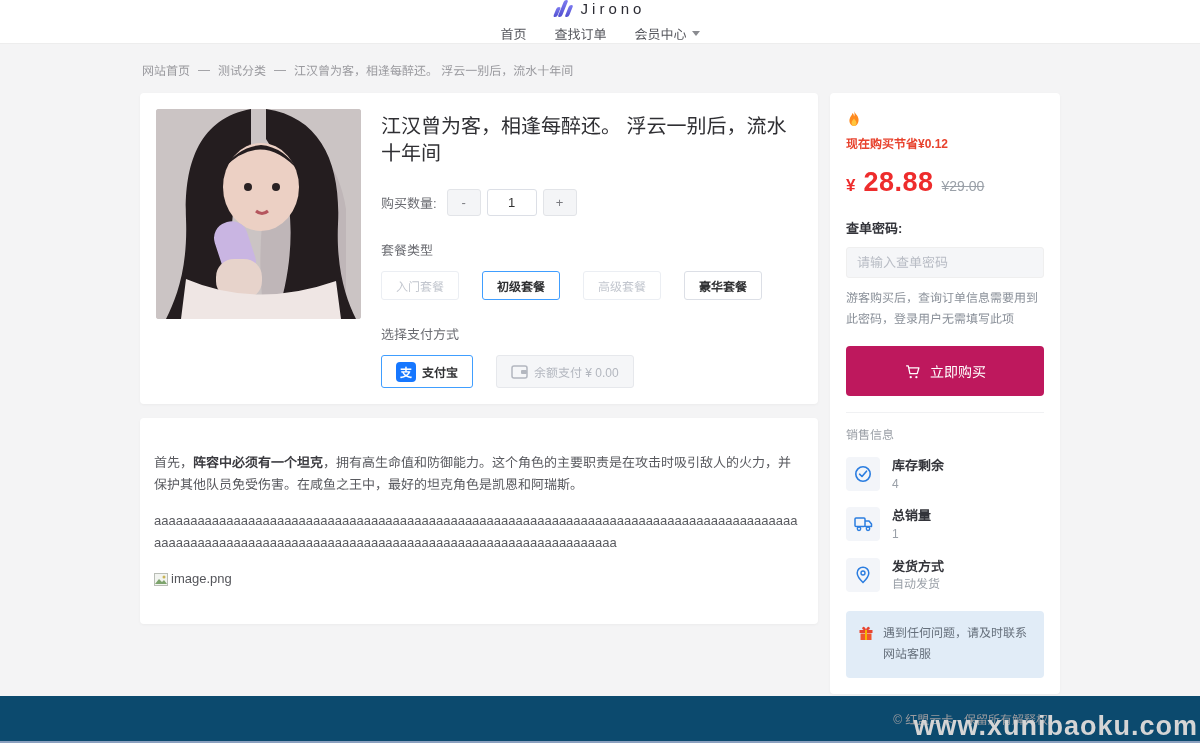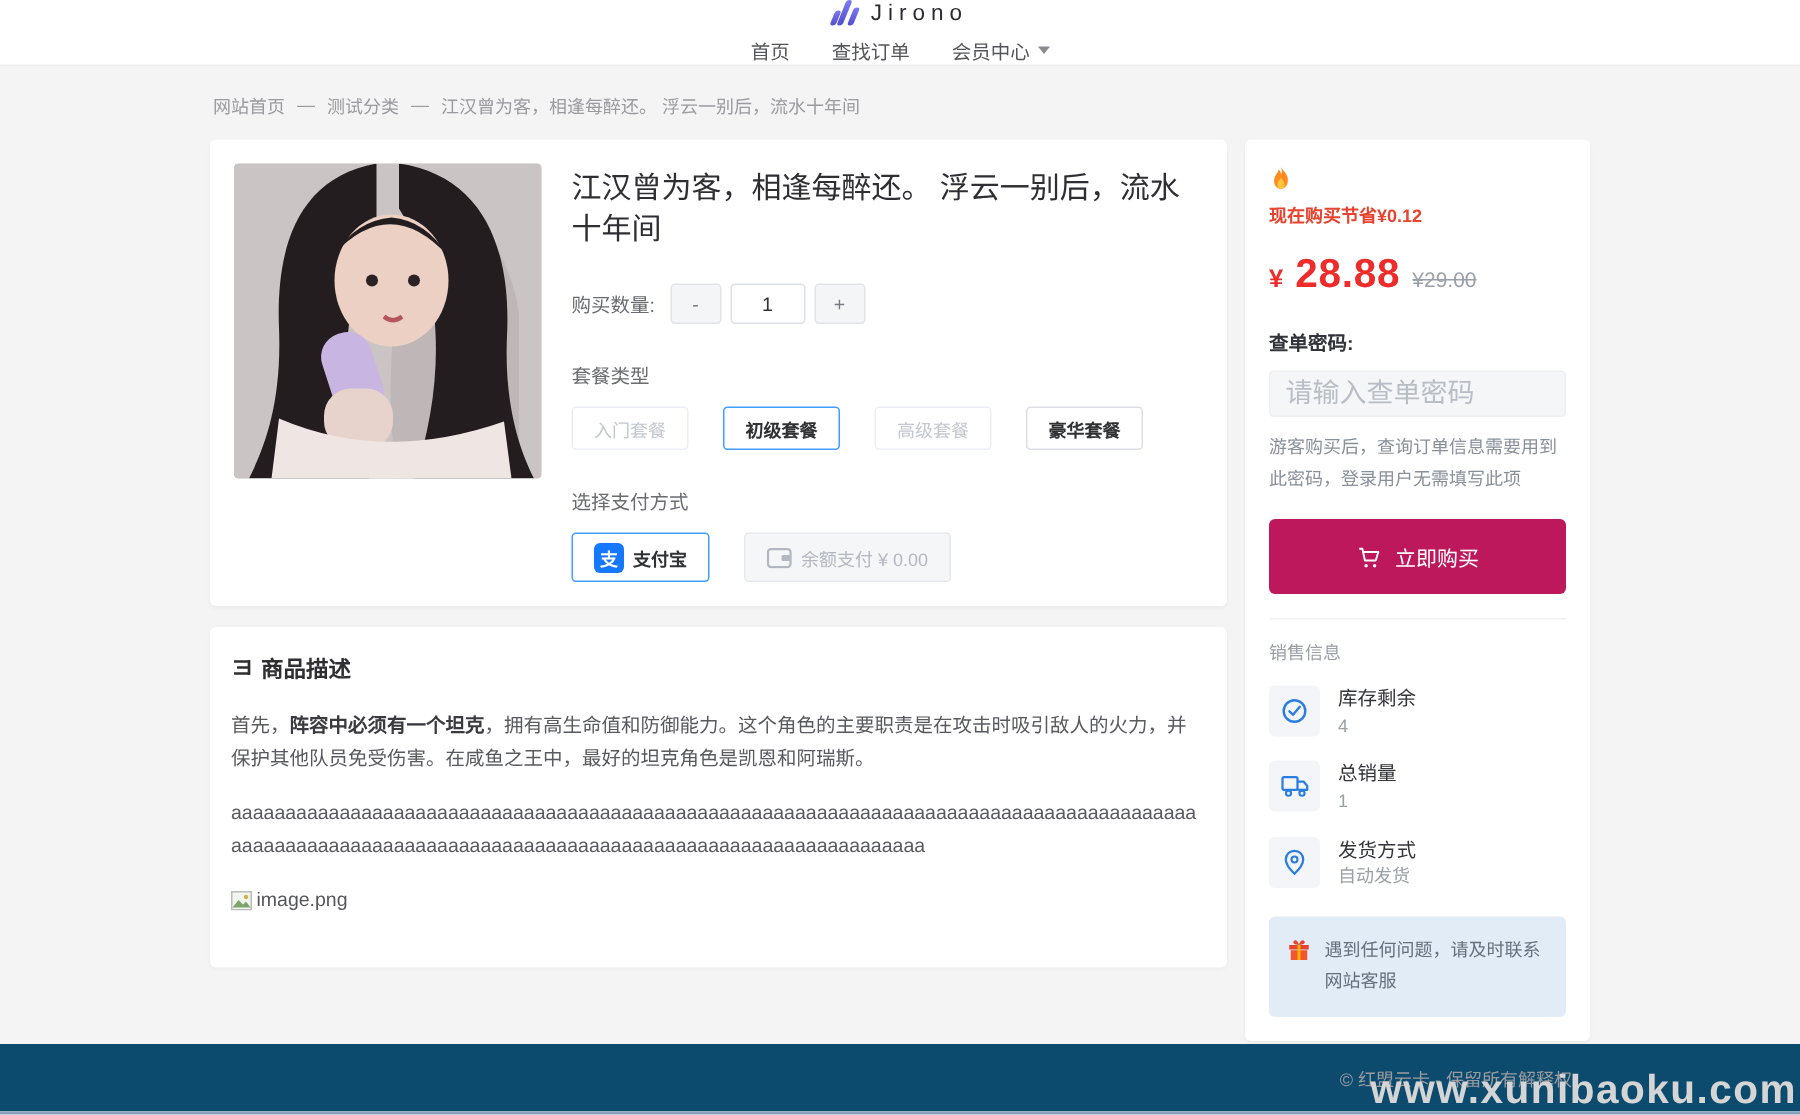--- a/index.html
+++ b/index.html
@@ -58,29 +58,29 @@
   .desc-body b { color:#3a3a3f; }
   .img-line { display:flex; align-items:center; gap:3px; color:#55565b; }
   
   .side-card { padding:16px; }
   .save-row { display:flex; gap:7px; font-size:12px; color:#e8432e; font-weight:bold; padding-top:2px;flex-direction:column; }
   .price-row { margin-top:16px; display:flex; align-items:baseline; gap:8px; }
   .price-cur { color:#ee2c2c; font-size:17px; font-weight:bold; }
   .price-val { color:#ee2c2c; font-size:27px; font-weight:bold; letter-spacing:.5px; }
   .price-old { color:#9aa0a8; font-size:14px; text-decoration:line-through; }
   .pw-label { margin-top:20px; font-size:13px; font-weight:bold; color:#33343a; }
-  .pw-input { margin-top:10px; width:100%; height:31px; background:#f5f6f8; border:1px solid #efefef; border-radius:3px; padding:0 10px; font-size:18px; color:#701a75; }
+  .pw-input { margin-top:10px; width:100%; height:31px; background:#f5f6f8; border:1px solid #efefef; border-radius:3px; padding:0 10px; font-size:13px; color:#701a75; }
   .pw-input::placeholder { color:#b9bdc5; }
   .pw-hint { margin-top:10px; font-size:12px; color:#8a9099; line-height:1.75; }
   .buy-btn { margin-top:16px; width:100%; height:50px; background:#be185d; border:none; border-radius:4px; color:#fff; font-size:14px; display:flex; align-items:center; justify-content:center; gap:9px; cursor:pointer; }
   .hr { border:none; border-top:1px solid #f0f1f3; margin:16px 0 12px; }
   .sales-title { font-size:12px; color:#9a9fa6; }
   .sales-item { display:flex; gap:12px; margin-top:14px; align-items:center; }
   .sales-ico { width:34px; height:34px; border-radius:4px; background:#f3f5f9; display:flex; align-items:center; justify-content:center; flex:0 0 auto; }
-  .sales-label { font-size:13px; font-weight:400; color:#33343a; line-height:1.5; }
+  .sales-label { font-size:13px; font-weight:700; color:#33343a; line-height:1.5; }
   .sales-value { font-size:12px; color:#9aa0a8; line-height:1.4; }
   .notice { margin-top:18px; background:#e1ecf7; border-radius:4px; padding:12px; display:flex; gap:9px; font-size:12px; color:#66707c; line-height:1.8; }
   .notice svg { flex:0 0 auto; margin-top:2px; }
   
   .footer { flex:0 0 auto; height:45px; background:#0c4a6e; position:relative; }
   .footer-inner { width:920px; margin:0 auto; padding-top:14px; text-align:right; font-size:12px; color:#9b9b9f; }
   .watermark { position:absolute; right:2px; bottom:1px; font-size:27px; font-weight:bold; color:#d5d5d5; letter-spacing:1px; line-height:1; white-space:nowrap; }
 </style>
 </head>
 <body>
@@ -168,26 +168,20 @@
                   <rect x="1" y="1" width="15" height="12" rx="2" fill="none" stroke="#b3b7bf" stroke-width="1.5"></rect>
                   <rect x="10" y="5" width="6" height="4" rx="1" fill="#b3b7bf"></rect>
                 </svg>
                 <span>余额支付 ¥ 0.00</span>
               </button>
             </div>
           </div>
         </div>
 
         <div class="card desc-card">
-          <div class="desc-head">
-            <svg width="14" height="14" viewBox="0 0 14 14">
-              <path d="M2 3 H12 M4 7 H12 M2 11 H12 M12 2 V12" stroke="#2f2f33" stroke-width="1.8" fill="none"></path>
-            </svg>
-            <span>商品描述</span>
-          </div>
           <div class="desc-body">
             <p><span>首先，</span><b>阵容中必须有一个坦克</b><span>，拥有高生命值和防御能力。这个角色的主要职责是在攻击时吸引敌人的火力，并保护其他队员免受伤害。在咸鱼之王中，最好的坦克角色是凯恩和阿瑞斯。</span></p>
             <p>aaaaaaaaaaaaaaaaaaaaaaaaaaaaaaaaaaaaaaaaaaaaaaaaaaaaaaaaaaaaaaaaaaaaaaaaaaaaaaaaaaaaaaaaaaaaaaaaaaaaaaaaaaaaaaaaaaaaaaaaaaaaaaaaaaaaaaaaaaaaaaaaaaaaaaaaa</p>
             <p class="img-line">
               <svg width="14" height="13" viewBox="0 0 14 13">
                 <rect x="0.5" y="0.5" width="13" height="12" fill="#f2f4f0" stroke="#b9bdb6"></rect>
                 <path d="M1 11 L5 6 L8 9 L10 7 L13 11 Z" fill="#7da46d"></path>
                 <circle cx="10" cy="4" r="1.5" fill="#c9b458"></circle>
               </svg>
               <span>image.png</span>

